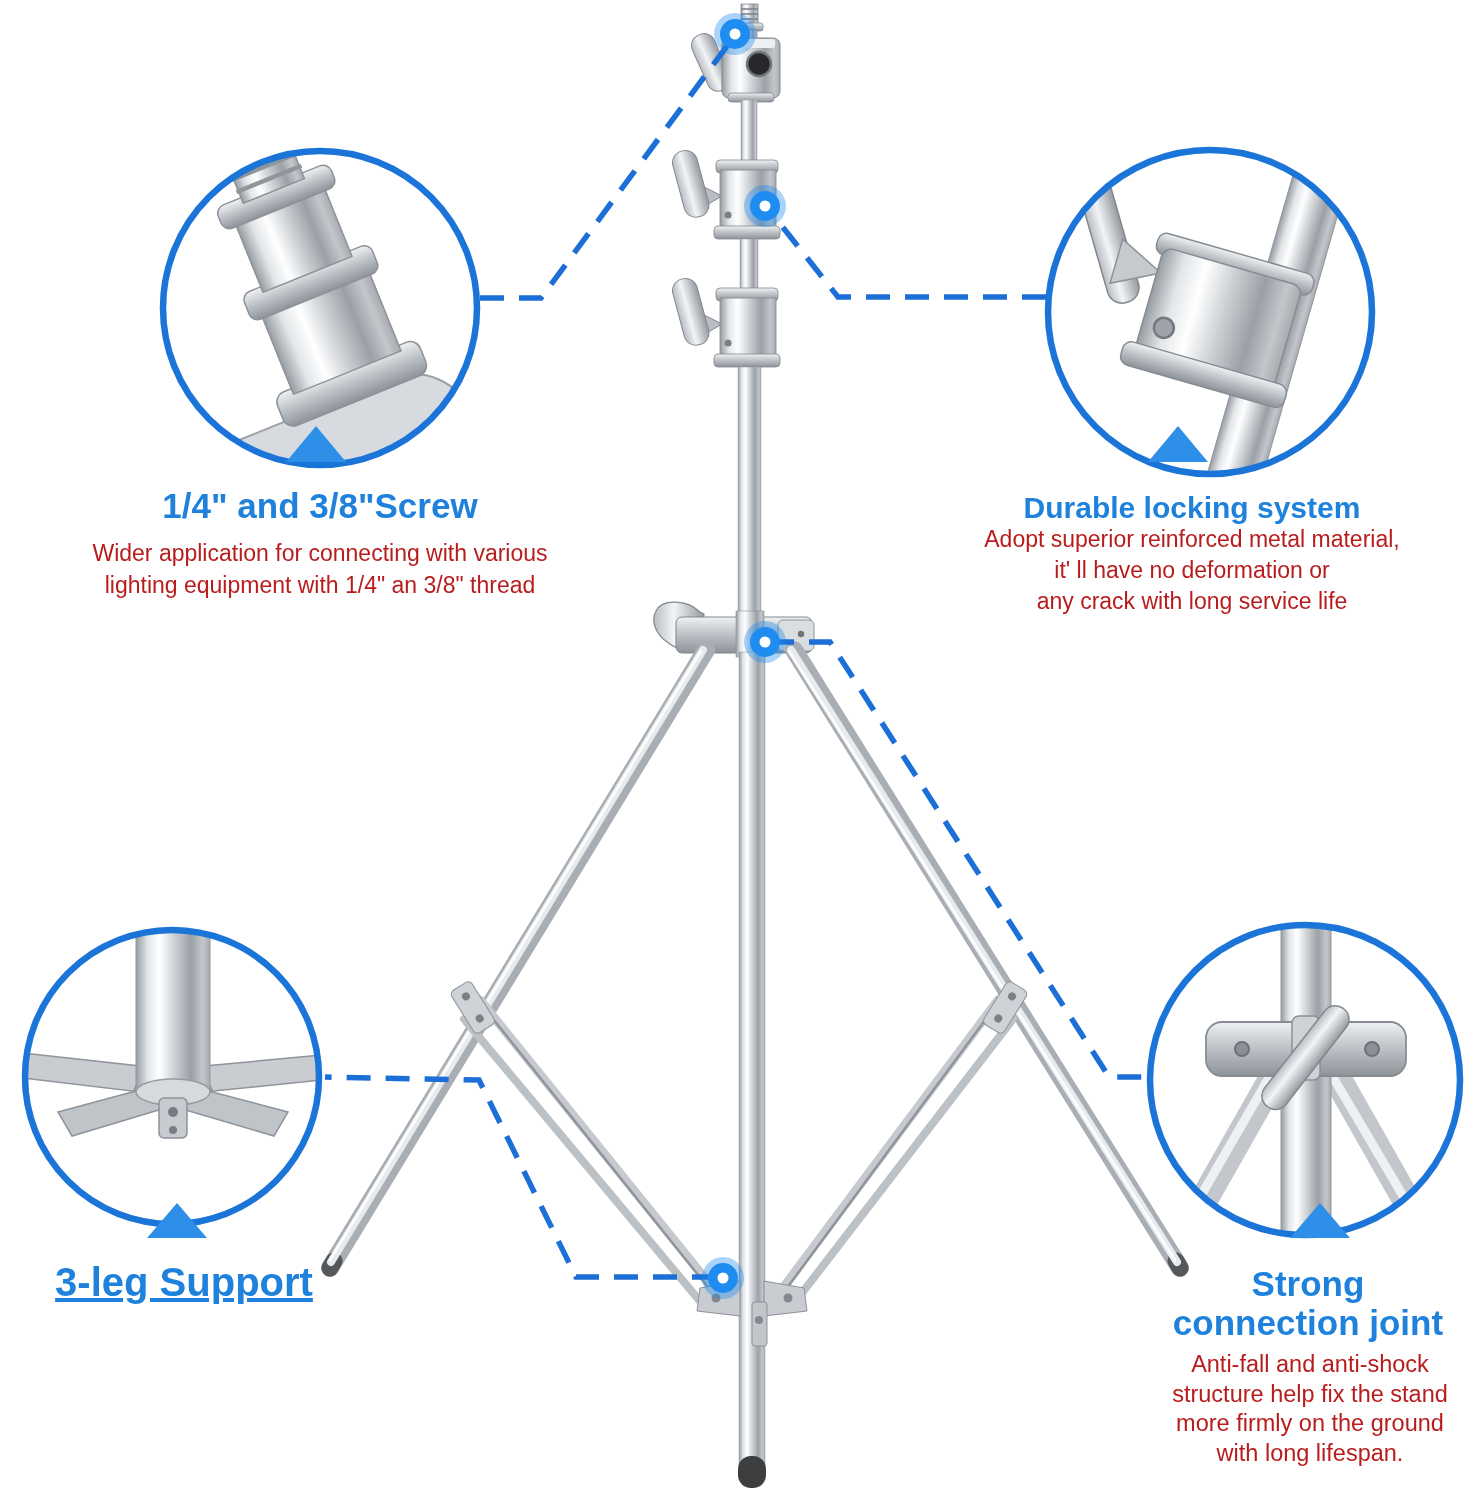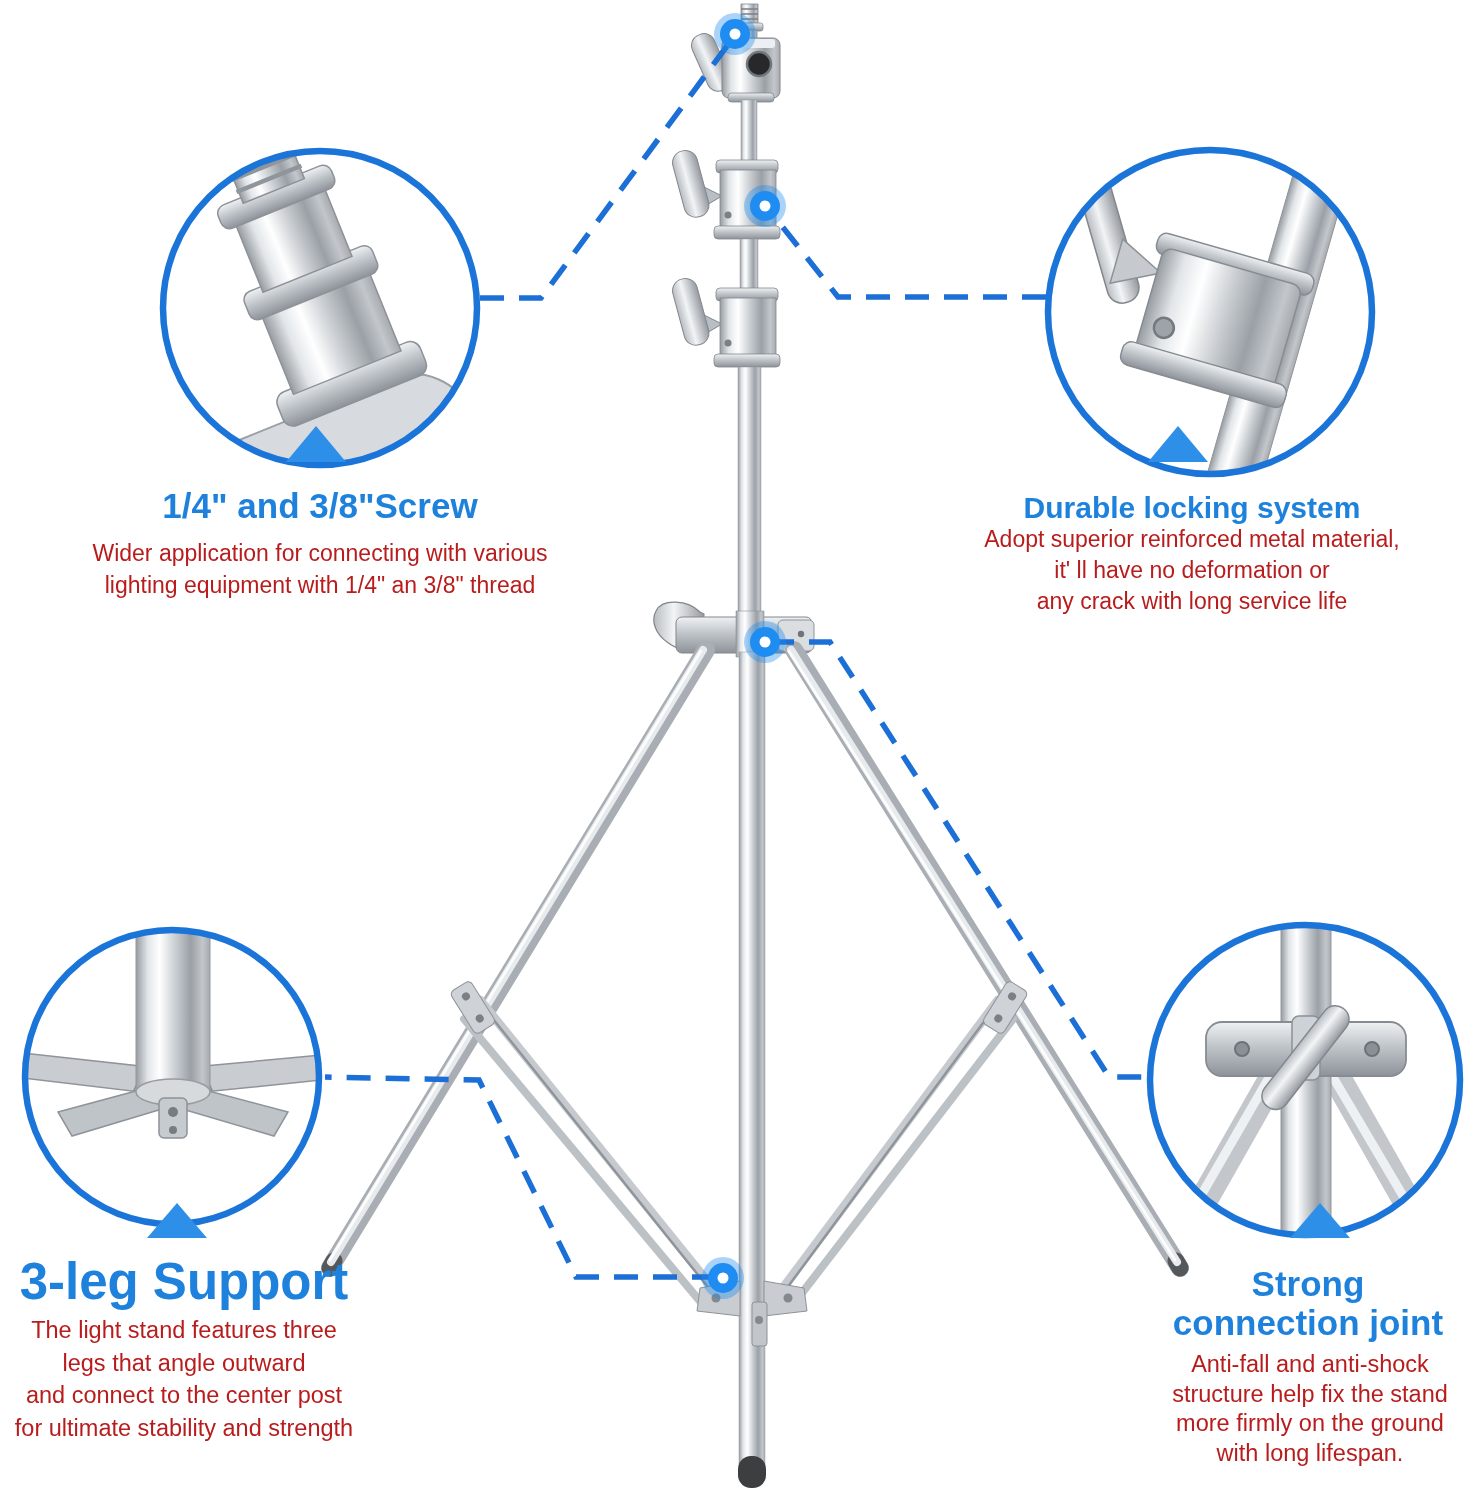--- a/index.html
+++ b/index.html
@@ -6,21 +6,21 @@
   #canvas{position:relative;width:1477px;height:1500px;background:#ffffff;overflow:hidden;
           font-family:"Liberation Sans","DejaVu Sans",sans-serif;}
   #art{position:absolute;left:0;top:0;}
   .txt{position:absolute;text-align:center;white-space:pre-line;}
   .callout-title{font-weight:bold;color:#1e82dc;}
   .callout-body{color:#b91c1c;}
   .t-tl{left:40px;top:486px;width:560px;font-size:35px;line-height:40px;}
   .b-tl{left:40px;top:537px;width:560px;font-size:23px;line-height:32px;}
   .t-tr{left:912px;top:488px;width:560px;font-size:30px;line-height:40px;}
   .b-tr{left:912px;top:524px;width:560px;font-size:23px;line-height:31px;}
-  .t-bl{left:0px;top:1260px;width:368px;font-size:51px;line-height:44px;}
+  .t-bl{left:0px;top:1260px;width:368px;font-size:40px;line-height:44px;text-decoration:underline;}
   .b-bl{left:1px;top:1314px;width:366px;font-size:23.5px;line-height:32.5px;}
   .t-br{left:1092px;top:1264px;width:432px;font-size:35px;line-height:39px;}
   .b-br{left:1120px;top:1350px;width:380px;font-size:23.5px;line-height:29.5px;}
 </style>
 </head>
 <body>
 
 <div id="canvas">
 
 <svg id="art" width="1477" height="1500" viewBox="0 0 1477 1500" xmlns="http://www.w3.org/2000/svg">
@@ -279,24 +279,20 @@
   <div class="txt callout-title t-tl">1/4" and 3/8"Screw</div>
   <div class="txt callout-body  b-tl">Wider application for connecting with various
 lighting equipment with 1/4" an 3/8" thread</div>
 
   <div class="txt callout-title t-tr">Durable locking system</div>
   <div class="txt callout-body  b-tr">Adopt superior reinforced metal material,
 it' ll have no deformation or
 any crack  with long service life</div>
 
   <div class="txt callout-title t-bl">3-leg Support</div>
-  <div class="txt callout-body  b-bl">The light stand features three
-legs that angle outward
-and connect to the center post
-for ultimate stability and strength</div>
 
   <div class="txt callout-title t-br">Strong
 connection joint</div>
   <div class="txt callout-body  b-br">Anti-fall and anti-shock
 structure help fix the stand
 more firmly on the ground
 with long lifespan.</div>
 </div>
 
 </body></html>

